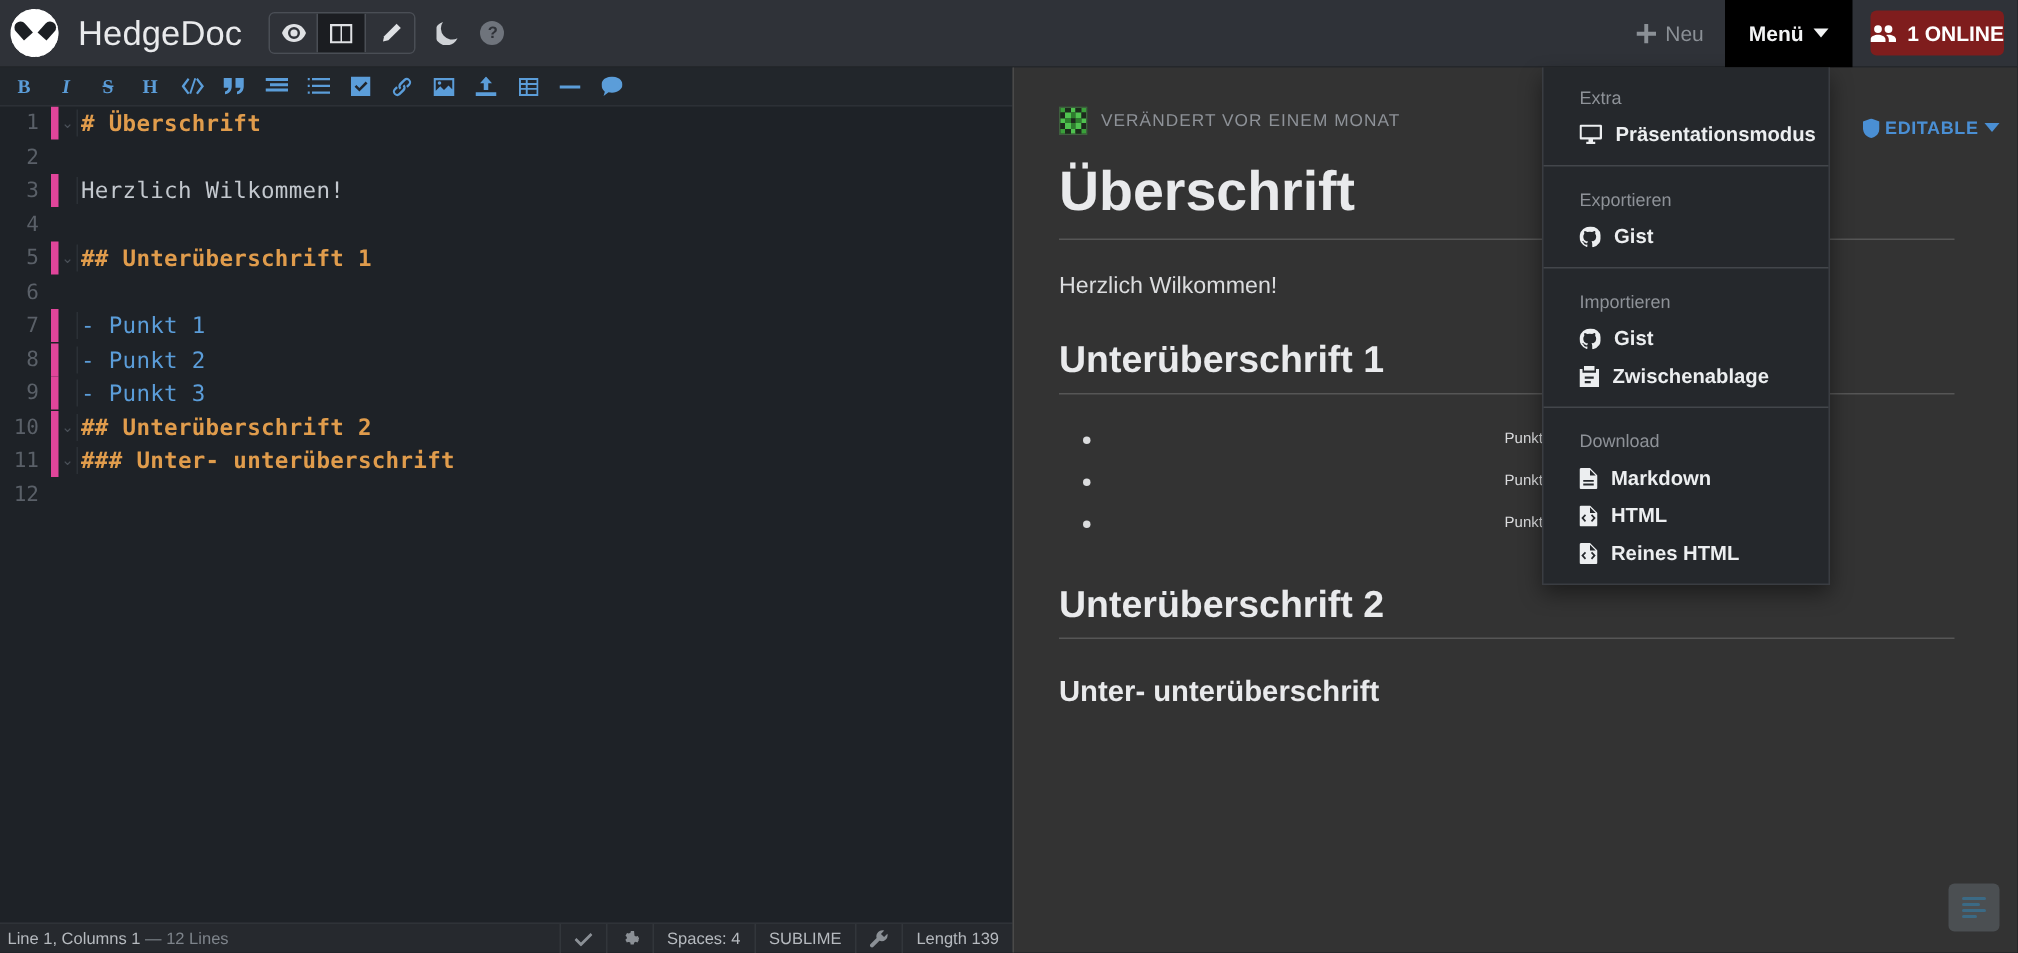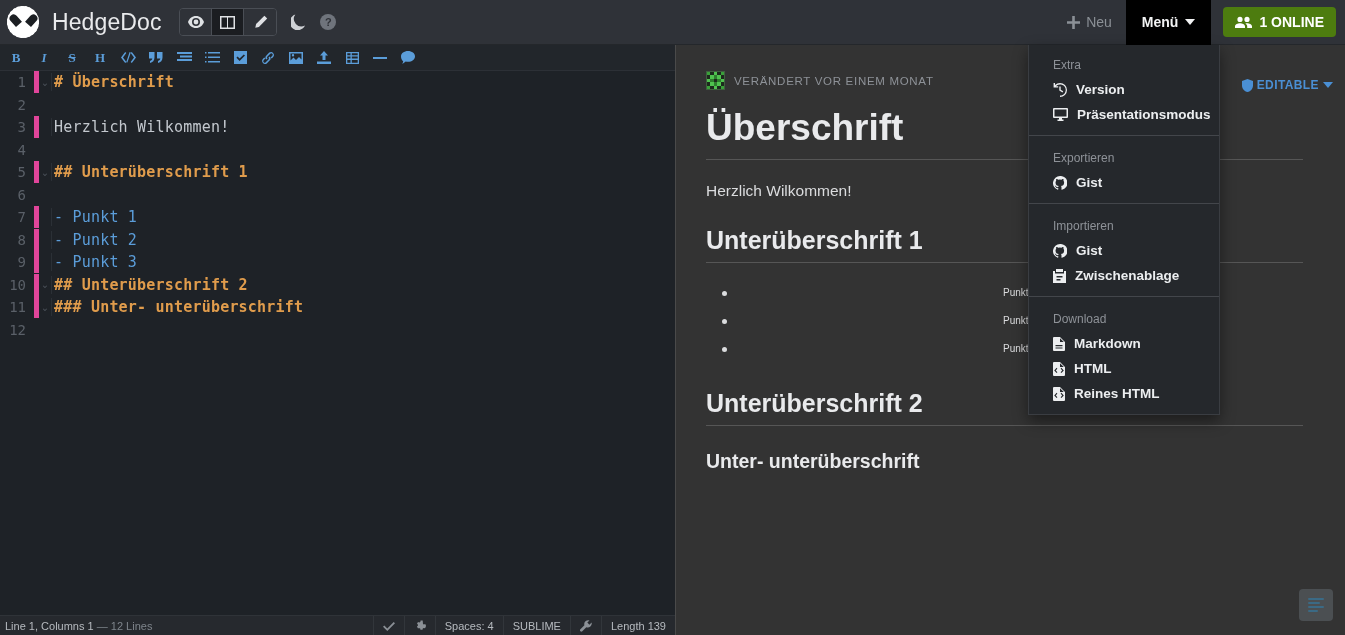--- a/index.html
+++ b/index.html
@@ -59,22 +59,22 @@
     color:#8b9096; font-size:14px; cursor:pointer; white-space:nowrap;
   }
   .hbtn svg { fill:#8b9096; }
   .menu-btn {
     background:#000; color:#f2f3f4; height:45px; display:flex; align-items:center;
     gap:7px; padding:0 16px; font-size:14px; font-weight:bold; cursor:pointer;
   }
   .caret { width:0; height:0; border-left:5px solid transparent;
            border-right:5px solid transparent; border-top:6px solid currentColor; }
   .online-btn {
-    background:#4d7c0f; color:#fff; height:30px; border-radius:4px;
-    display:flex; align-items:center; gap:7px; padding:0 12px;
+    background:#7f1d1d; color:#fff; height:30px; border-radius:4px;
+    display:flex; align-items:center; gap:7px; padding:0 0;
     font-size:14px; font-weight:bold; margin:0 9px 0 12px; cursor:pointer;
   }
   .online-btn svg { fill:#fff; }
 
   
   .dropdown {
     position:absolute; top:45px; left:1028px; width:192px;
     background:#25282c; border:1px solid #3a3d42; border-top:none;
     padding:6px 0 8px; z-index:40;
     box-shadow:0 6px 14px rgba(0,0,0,.45);
@@ -249,26 +249,20 @@
         <path d="M5 6a2.6 2.6 0 100-5.2A2.6 2.6 0 005 6zm7 0a2.6 2.6 0 100-5.2A2.6 2.6 0 0012 6zM5 7.2C2.8 7.2 0 8.3 0 10.3V12h10v-1.7c0-2-2.8-3.1-5-3.1zm7 0c-.5 0-1 0-1.6.2 1.1.8 1.8 1.8 1.8 2.9V12H17v-1.7c0-2-2.8-3.1-5-3.1z"></path>
       </svg>
       <span>1 ONLINE</span>
     </div>
   </div>
 </div>
 
 <div class="dropdown">
 
   <div class="dd-header">Extra</div>
-  <div class="dd-item">
-    <svg width="14" height="14" viewBox="0 0 14 14">
-      <path d="M7 0a7 7 0 00-5 2.1V0H.6v4.6h4.6V3.2H3A5.6 5.6 0 117 12.6v1.4A7 7 0 107 0zm-.7 3.5v4l3.2 1.9.7-1.2-2.5-1.5V3.5z"></path>
-    </svg>
-    <span>Version</span>
-  </div>
   <div class="dd-item">
     <svg width="15" height="13" viewBox="0 0 15 13">
       <path d="M1 0h13a1 1 0 011 1v8a1 1 0 01-1 1H9v1.5h1.5V13H4.5v-1.5H6V10H1a1 1 0 01-1-1V1a1 1 0 011-1zm.5 1.5v7h12v-7h-12z"></path>
     </svg>
     <span>Präsentationsmodus</span>
   </div>
 
   <div class="dd-sep"></div>
 
   <div class="dd-header">Exportieren</div>

